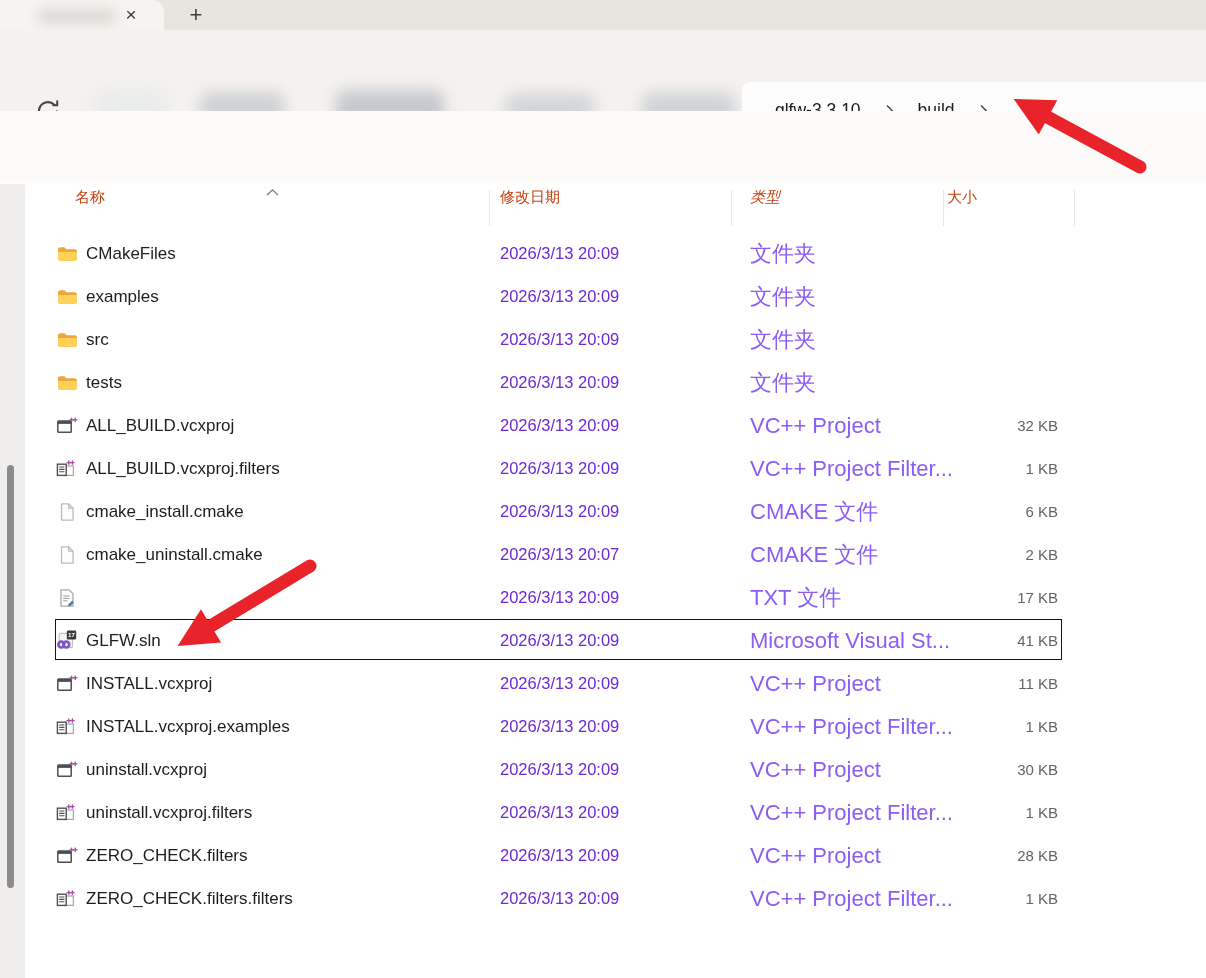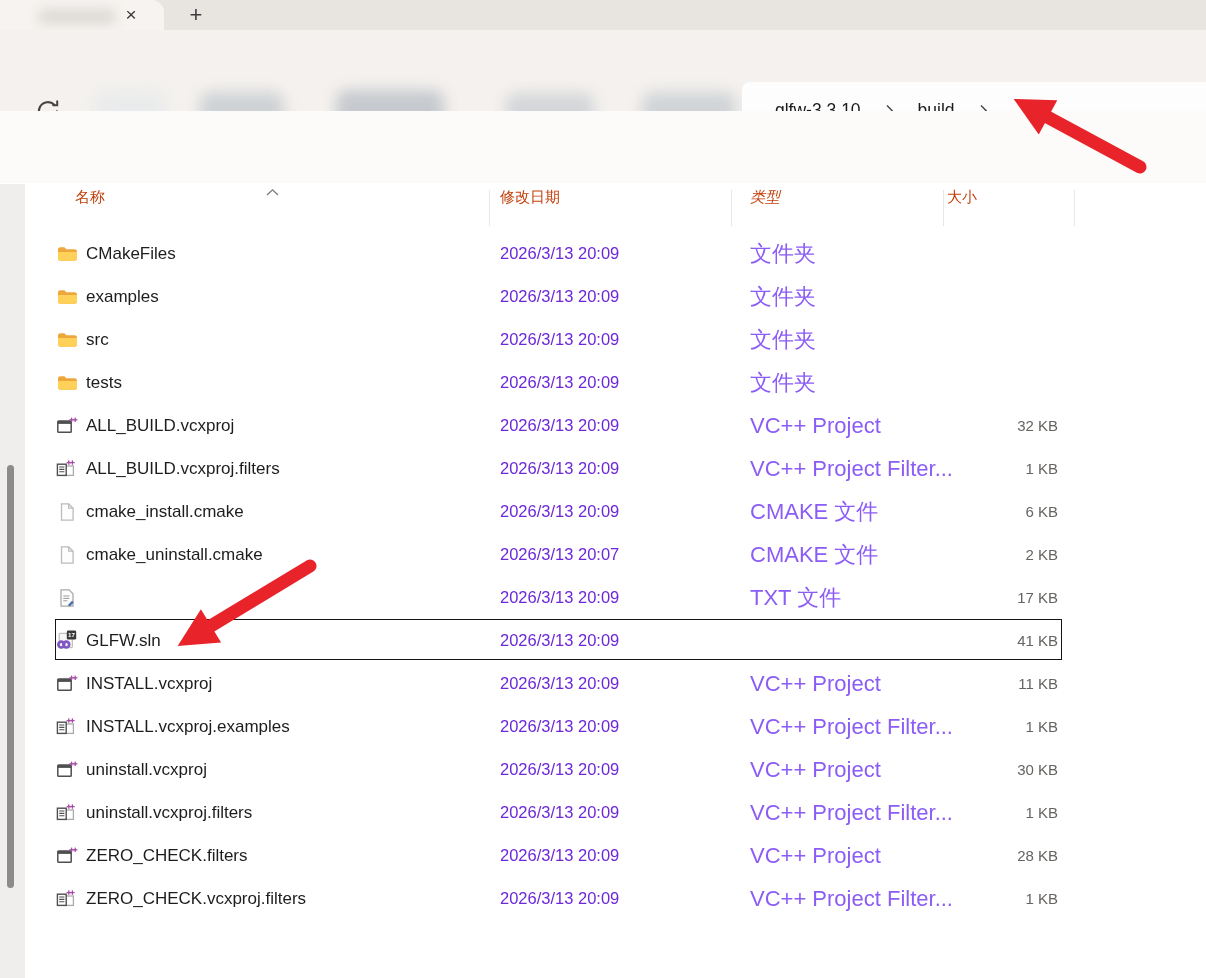--- a/index.html
+++ b/index.html
@@ -335,20 +335,21 @@
             <rect x="10.8" y="0.6" width="9.4" height="9" rx="1.4" fill="#3a393c"></rect>
             <text x="15.5" y="7.3" font-size="6.2" font-weight="bold" fill="#ffffff" text-anchor="middle" font-family="Liberation Sans,sans-serif">17</text>
             <g stroke="#7e57c2" stroke-width="2.7" fill="none">
               <circle cx="5.3" cy="14.6" r="2.9"></circle>
               <circle cx="10.3" cy="14.6" r="2.9"></circle>
             </g>
           </svg>
         </span>
         <span class="fname">GLFW.sln</span>
         <span class="fdate">2026/3/13 20:09</span>
+        <span class="ftype">Microsoft Visual St...</span>
         <span class="fsize">41 KB</span>
       </div>
       <div class="frow">
         <span class="ficon">
           <svg width="22" height="18" viewBox="0 0 22 18">
             <rect x="1.8" y="4" width="13.4" height="11.2" rx="0.8" fill="none" stroke="#4f4f4f" stroke-width="1.5"></rect>
             <rect x="1.8" y="4" width="13.4" height="2.9" fill="#4f4f4f"></rect>
             <g fill="#a64ca6">
               <rect x="14.950000000000001" y="0.6" width="1.3" height="4.4"></rect>
               <rect x="13.4" y="2.15" width="4.4" height="1.3"></rect>
@@ -443,21 +444,21 @@
             <rect x="1.4" y="4.2" width="8.8" height="11.2" fill="#ffffff" stroke="#4f4f4f" stroke-width="1.4"></rect>
             <path d="M3.2 7 h5.2 M3.2 9.4 h5.2 M3.2 11.8 h5.2" stroke="#4f4f4f" stroke-width="1.1" fill="none"></path>
             <g fill="#a64ca6">
               <rect x="12.15" y="0.4" width="1.3" height="4.4"></rect>
               <rect x="10.6" y="1.9500000000000002" width="4.4" height="1.3"></rect>
               <rect x="15.75" y="0.4" width="1.3" height="4.4"></rect>
               <rect x="14.2" y="1.9500000000000002" width="4.4" height="1.3"></rect>
             </g>
           </svg>
         </span>
-        <span class="fname">ZERO_CHECK.vcxproj.filters</span>
+        <span class="fname">ZERO_CHECK.filters.filters</span>
         <span class="fdate">2026/3/13 20:09</span>
         <span class="ftype">VC++ Project Filter...</span>
         <span class="fsize">1 KB</span>
       </div>
     </div>
 
   <svg id="arrows">
     <defs>
       <marker id="ah" viewBox="0 0 10 10" refX="1" refY="5" markerWidth="3.2" markerHeight="3" orient="auto" markerUnits="strokeWidth">
         <path id="ah-path" d="M0,0 L10,5 L0,10 Z" fill="#e8232a"></path>

